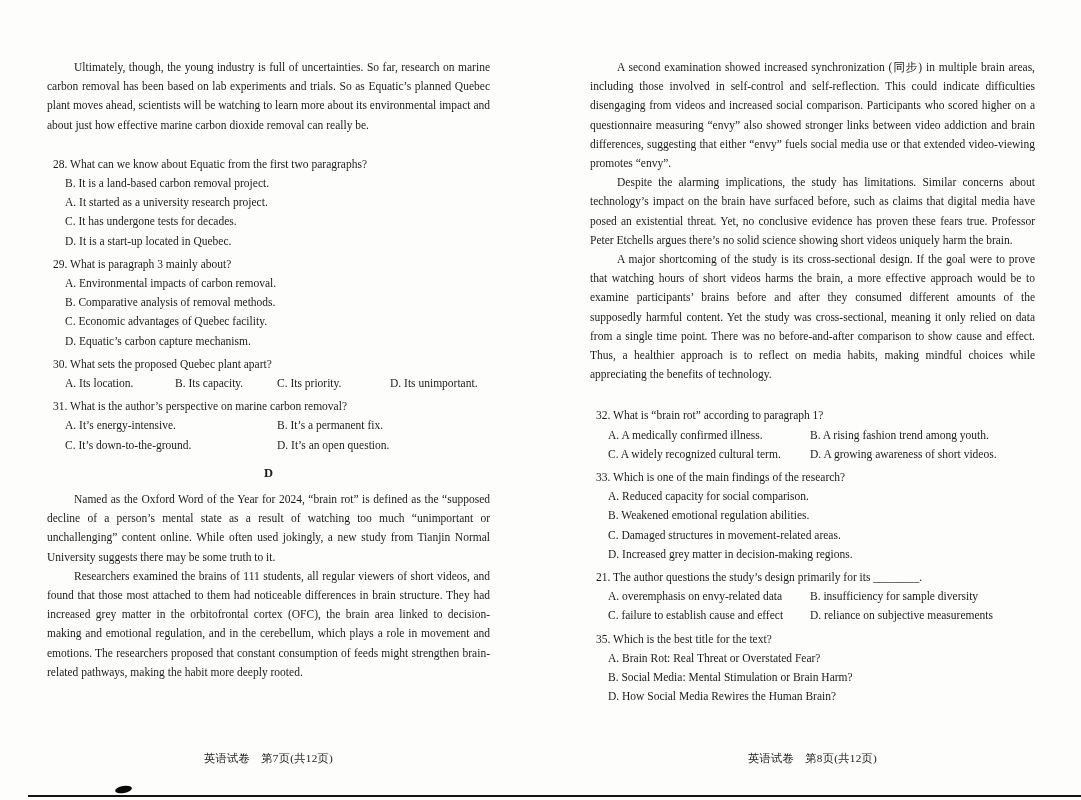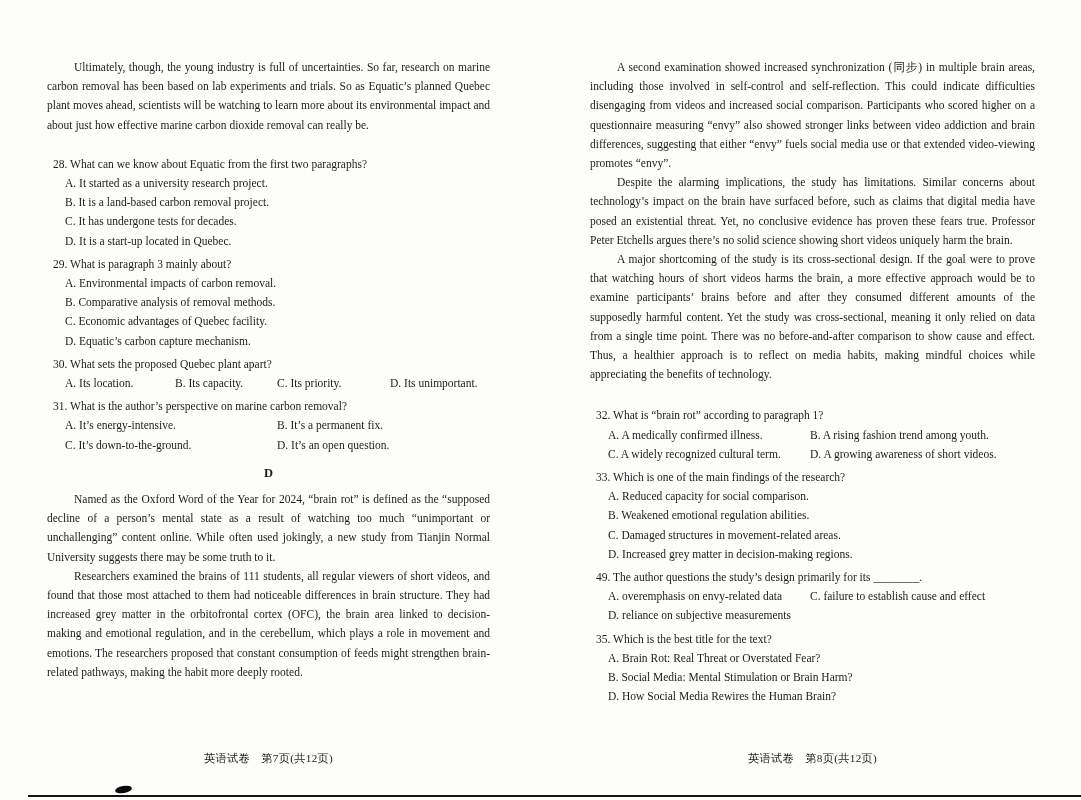--- a/index.html
+++ b/index.html
@@ -35,22 +35,22 @@
 
 <div class="sheet">
 
   <div class="col col-left">
 
     <p class="para indent">Ultimately, though, the young industry is full of uncertainties. So far, research on marine carbon removal has been based on lab experiments and trials. So as Equatic’s planned Quebec plant moves ahead, scientists will be watching to learn more about its environmental impact and about just how effective marine carbon dioxide removal can really be.</p>
 
     <div class="q q-first">
       <div class="stem">28. What can we know about Equatic from the first two paragraphs?</div>
       <div class="opts-block">
+        <div class="opt">B. It is a land-based carbon removal project.</div>
         <div class="opt">A. It started as a university research project.</div>
-        <div class="opt">B. It is a land-based carbon removal project.</div>
         <div class="opt">C. It has undergone tests for decades.</div>
         <div class="opt">D. It is a start-up located in Quebec.</div>
       </div>
     </div>
 
     <div class="q">
       <div class="stem">29. What is paragraph 3 mainly about?</div>
       <div class="opts-block">
         <div class="opt">A. Environmental impacts of carbon removal.</div>
         <div class="opt">B. Comparative analysis of removal methods.</div>
@@ -109,23 +109,24 @@
       <div class="stem">33. Which is one of the main findings of the research?</div>
       <div class="opts-block">
         <div class="opt">A. Reduced capacity for social comparison.</div>
         <div class="opt">B. Weakened emotional regulation abilities.</div>
         <div class="opt">C. Damaged structures in movement-related areas.</div>
         <div class="opt">D. Increased grey matter in decision-making regions.</div>
       </div>
     </div>
 
     <div class="q">
-      <div class="stem">49. The author questions the study’s design primarily for its ________.</div>
+      <div class="stem">21. The author questions the study’s design primarily for its ________.</div>
       <div class="opts-grid g202">
         <div class="opt">A. overemphasis on envy-related data</div>
+        <div class="opt">B. insufficiency for sample diversity</div>
         <div class="opt">C. failure to establish cause and effect</div>
         <div class="opt">D. reliance on subjective measurements</div>
       </div>
     </div>
 
     <div class="q">
       <div class="stem">35. Which is the best title for the text?</div>
       <div class="opts-block">
         <div class="opt">A. Brain Rot: Real Threat or Overstated Fear?</div>
         <div class="opt">B. Social Media: Mental Stimulation or Brain Harm?</div>

